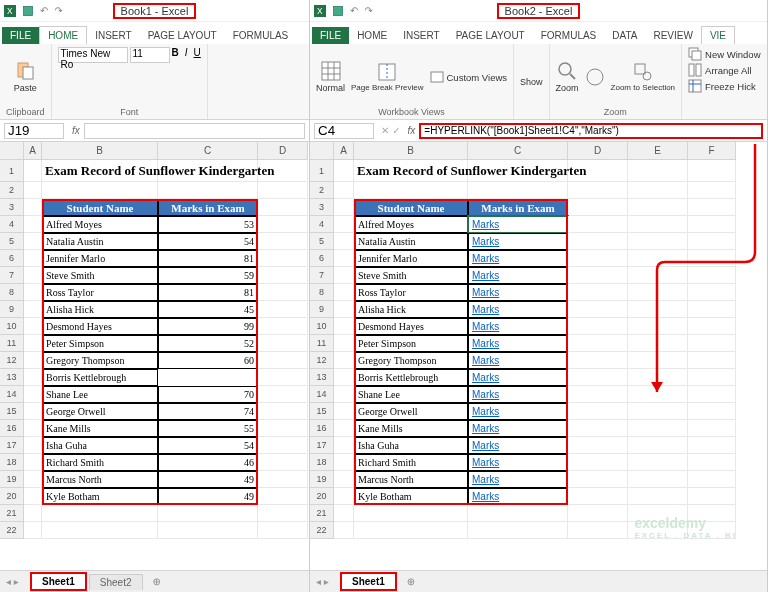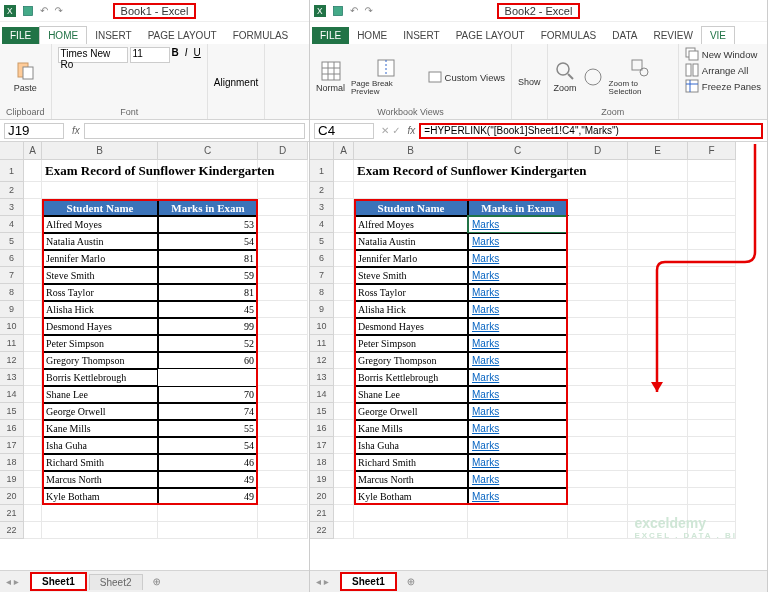--- a/index.html
+++ b/index.html
@@ -98,26 +98,20 @@
           <div class="select-box" style="width:22px">11</div>
         </div>
         <div style="display:flex;gap:6px;font-size:10px">
           <b>B</b>
           <i>I</i>
           <u>U</u>
         </div>
       </div>
       <div class="group-label">Font</div>
     </div>
-    <div class="group">
-      <div class="group-body">
-          <span class="small-line">Alignment</span>
-        </div>
-      <div class="group-label"></div>
-    </div>
   </div>
   <div class="namebox-row">
     <input class="namebox" value="J19" style="">
     <span class="fx">fx</span>
     <div class="formula-bar"></div>
   </div>
   <div class="sheet-area">
     <div class="grid" id="grid1">
         <div class="col-headers">
           <div class="corner"></div>
@@ -392,21 +386,21 @@
               <rect x="8" y="1" width="5" height="12" fill="#fff" stroke="#888"></rect>
             </svg>
             <span>Arrange All</span>
           </div>
         <div class="ribbon-item">
             <svg class="ic-sq" viewBox="0 0 14 14">
               <rect x="1" y="1" width="12" height="12" fill="#fff" stroke="#888"></rect>
               <line x1="5" y1="1" x2="5" y2="13" stroke="#36c"></line>
               <line x1="1" y1="5" x2="13" y2="5" stroke="#36c"></line>
             </svg>
-            <span>Freeze Panes</span>
+            <span>Freeze Hick</span>
           </div>
       </div>
       <div class="group-label"></div>
     </div>
   </div>
   <div class="namebox-row">
     <input class="namebox" value="C4" style="">
     <span style="color:#aaa;padding:0 3px">✕ ✓</span>
     <span class="fx">fx</span>
     <div class="formula-bar formula-highlight">=HYPERLINK("[Book1]Sheet1!C4","Marks")</div>

